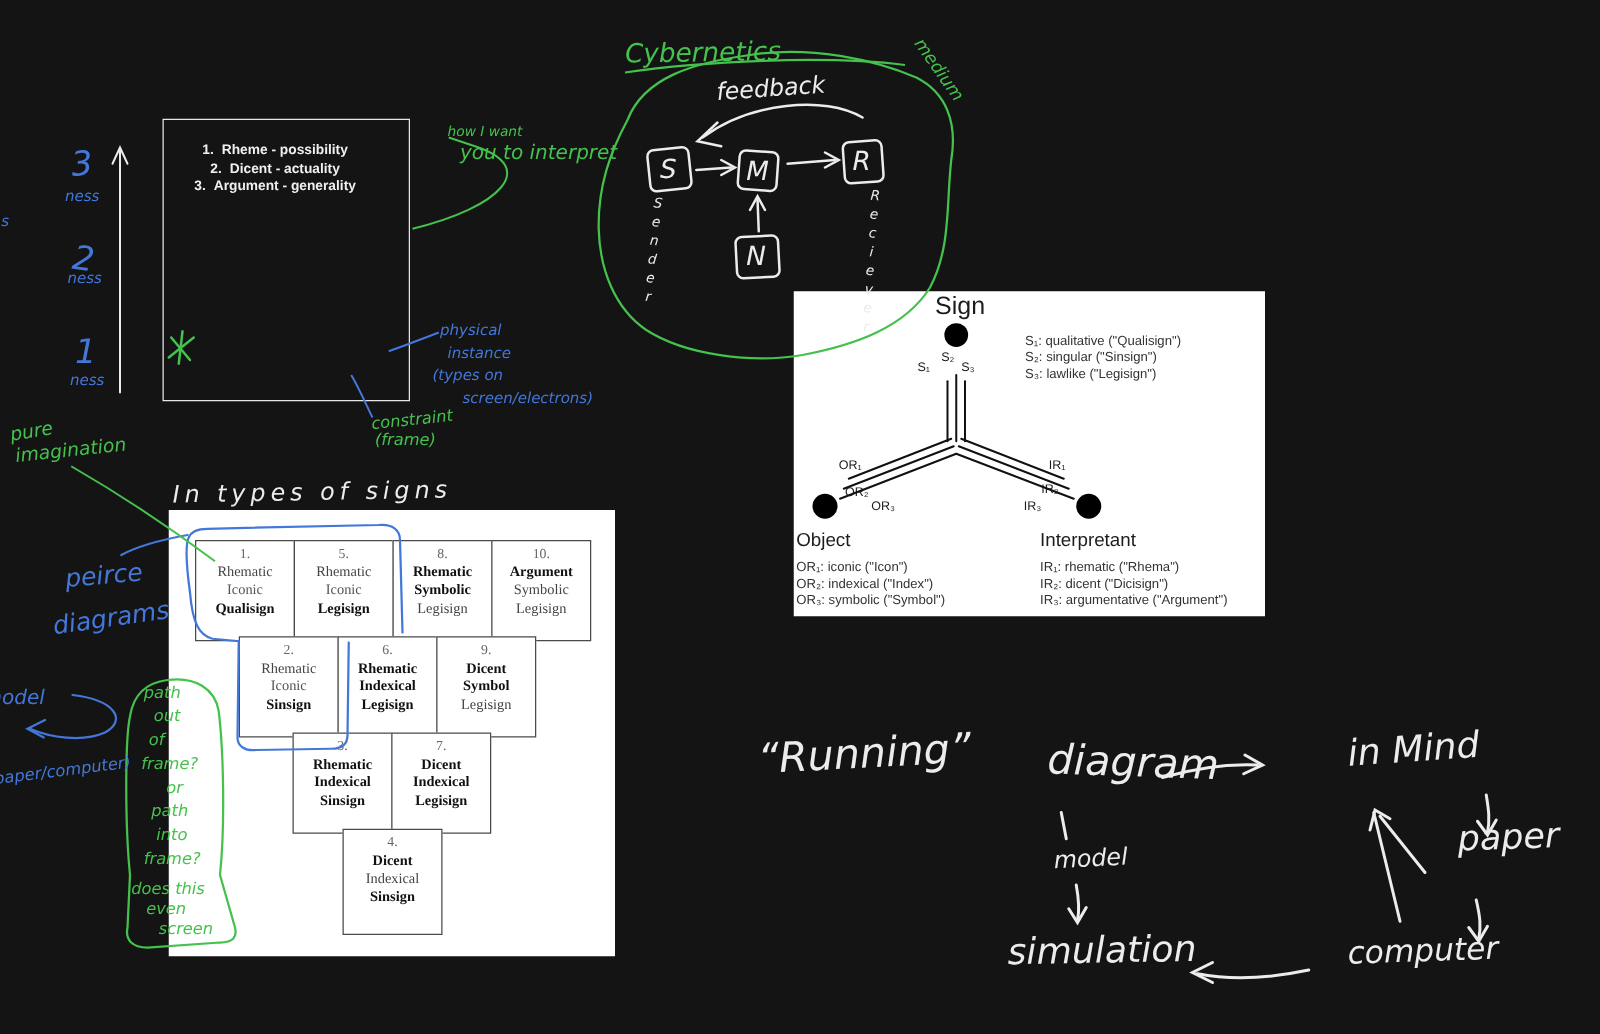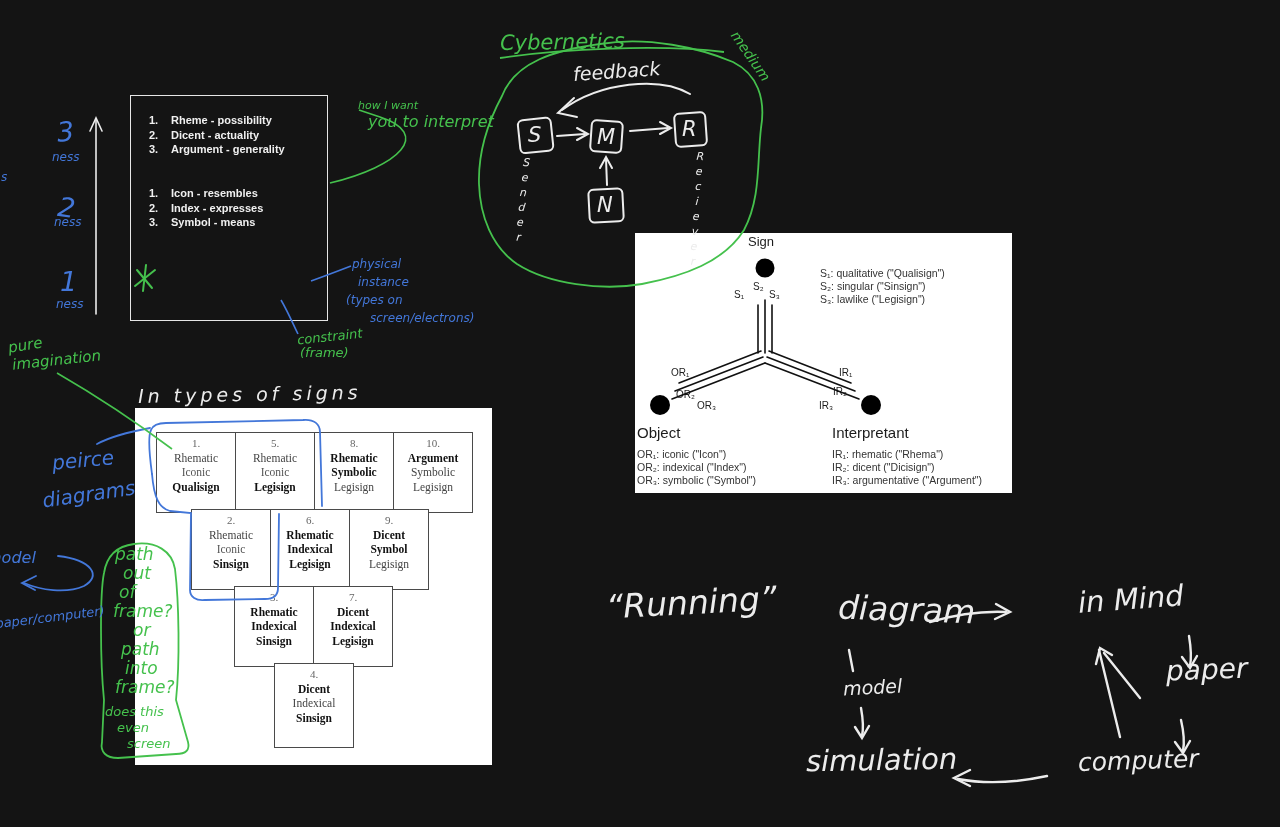--- a/index.html
+++ b/index.html
@@ -9,21 +9,21 @@
   svg.overlay{position:absolute;left:0;top:0;z-index:3;pointer-events:none;}
   .txt{position:absolute;z-index:4;white-space:nowrap;}
   .hw{font-style:italic;color:#ececec;}
   .hg{font-style:italic;color:#45c14d;}
   .hb{font-style:italic;color:#4377d9;}
   .vert{writing-mode:vertical-rl;text-orientation:upright;letter-spacing:2px;}
   
   #tribox{position:absolute;left:130px;top:95px;width:196px;height:224px;
           border:1.5px solid #e6e6e6;z-index:2;}
   .trilist{position:absolute;left:18px;color:#f0f0f0;font-family:"Liberation Sans",sans-serif;
-           font-weight:bold;font-size:11px;line-height:14.5px;}
+           font-weight:bold;font-size:11px;line-height:14.5px;text-align:center;}
   .trilist .n{display:inline-block;width:22px;}
   .squiggle .term{text-decoration:underline wavy #c33 1px;text-underline-offset:2px;}
   
   #signpanel{left:635px;top:233px;width:377px;height:260px;}
   #signpanel .lab{position:absolute;color:#1c1c1c;font-family:"Liberation Sans",sans-serif;}
   .legend{position:absolute;color:#333;font-family:"Liberation Sans",sans-serif;font-size:10.5px;line-height:13px;white-space:nowrap;}
   .biglab{font-size:15px;color:#111;}
   .sublab{font-size:10px;color:#222;}
   
   #tablepanel{left:135px;top:408px;width:357px;height:357px;}
@@ -54,21 +54,21 @@
           <line x1="40" y1="158" x2="128" y2="124"></line>
           <line x1="37" y1="166" x2="130" y2="130"></line>
         <line x1="134" y1="118" x2="216" y2="150"></line>
           <line x1="132" y1="124" x2="220" y2="158"></line>
           <line x1="130" y1="130" x2="224" y2="166"></line>
       </g>
       <circle cx="130" cy="35" r="9.5" fill="#000"></circle>
       <circle cx="25" cy="172" r="10" fill="#000"></circle>
       <circle cx="236" cy="172" r="10" fill="#000"></circle>
     </svg>
-    <div class="lab" style="left:113px;top:1px;font-size:13px;">Sign</div>
+    <div class="lab" style="left:113px;top:1px;font-size:20px;">Sign</div>
     <span class="lab sublab" style="left:99px;top:56px;">S₁</span>
     <span class="lab sublab" style="left:118px;top:48px;">S₂</span>
     <span class="lab sublab" style="left:134px;top:56px;">S₃</span>
     <div class="legend" style="left:185px;top:34px;">
       <span style="display:block">S₁: qualitative ("Qualisign")</span>
       <span style="display:block">S₂: singular ("Sinsign")</span>
       <span style="display:block">S₃: lawlike ("Legisign")</span>
     </div>
     <span class="lab sublab" style="left:36px;top:134px;">OR₁</span>
     <span class="lab sublab" style="left:41px;top:156px;">OR₂</span>
@@ -160,25 +160,20 @@
         </div>
     </div>
   </div>
 
   <div id="tribox">
     <div class="trilist" style="top:17px;">
       <div><span class="n">1.</span><span class="term">Rheme</span> <span>- possibility</span></div>
       <div><span class="n">2.</span><span class="term">Dicent</span> <span>- actuality</span></div>
       <div><span class="n">3.</span><span class="term">Argument</span> <span>- generality</span></div>
     </div>
-    <div class="trilist" style="top:90px;">
-      <div><span class="n">1.</span><span class="term">Icon</span> <span>- resembles</span></div>
-      <div><span class="n">2.</span><span class="term">Index</span> <span>- expresses</span></div>
-      <div><span class="n">3.</span><span class="term">Symbol</span> <span>- means</span></div>
-    </div>
   </div>
 
   <svg class="overlay" width="1280" height="827">
 
     <g stroke="#ececec" stroke-width="1.6" fill="none" stroke-linecap="round">
       <line x1="96" y1="314" x2="96" y2="120"></line>
         <polyline points="90,131 96,118 102,131"></polyline>
     </g>
 
     <path d="M330,183 C400,166 432,134 380,117 C371,114 365,112 359,110" stroke="#45c14d" stroke-width="1.6" fill="none"></path>
@@ -297,21 +292,21 @@
 
   <div class="txt hb bluenote" style="left:352px;top:255px;font-size:12px;">
     <span>physical</span>
     <span style="margin-left:6px">instance</span>
     <span style="margin-left:-6px">(types on</span>
     <span style="margin-left:18px">screen/electrons)</span>
   </div>
   <div class="txt hg" style="left:297px;top:329px;font-size:13px;transform:rotate(-6deg);">constraint</div>
   <div class="txt hg" style="left:300px;top:345px;font-size:13px;">(frame)</div>
 
-  <div class="txt hg pathnote" style="left:115px;top:545px;font-size:17px;">
+  <div class="txt hg pathnote" style="left:115px;top:545px;font-size:13px;">
     <span>path</span>
     <span style="margin-left:8px">out</span>
     <span style="margin-left:4px">of</span>
     <span style="margin-left:-2px">frame?</span>
     <span style="margin-left:18px">or</span>
     <span style="margin-left:6px">path</span>
     <span style="margin-left:10px">into</span>
     <span style="margin-left:0px">frame?</span>
   </div>
   <div class="txt hg matternote" style="left:105px;top:704px;font-size:13px;">

